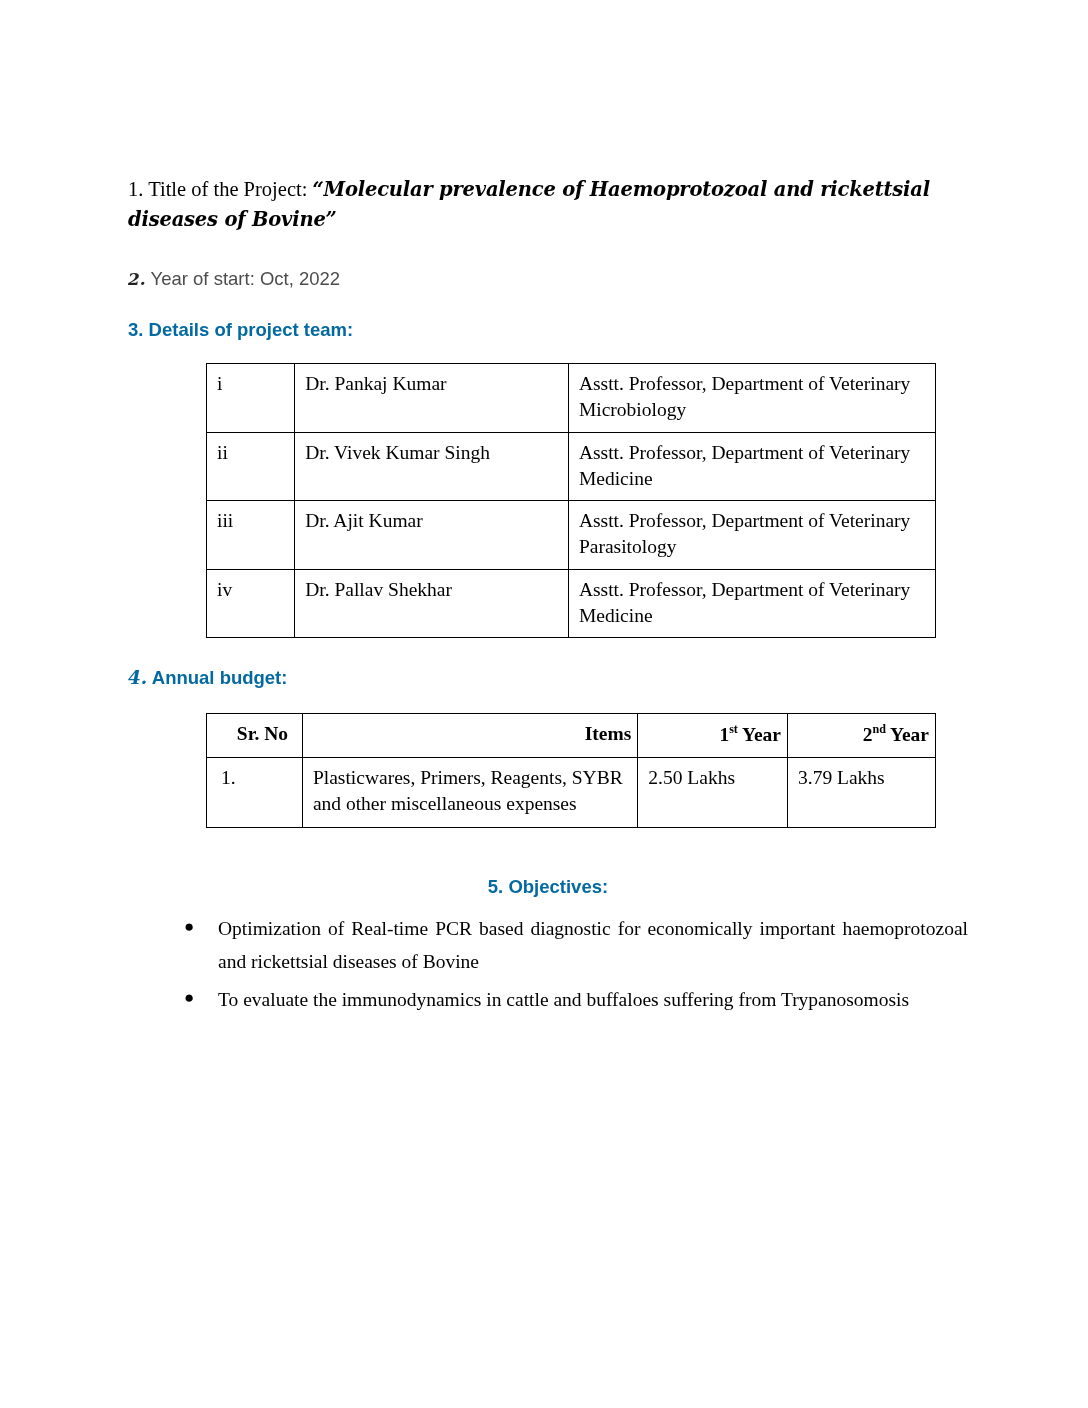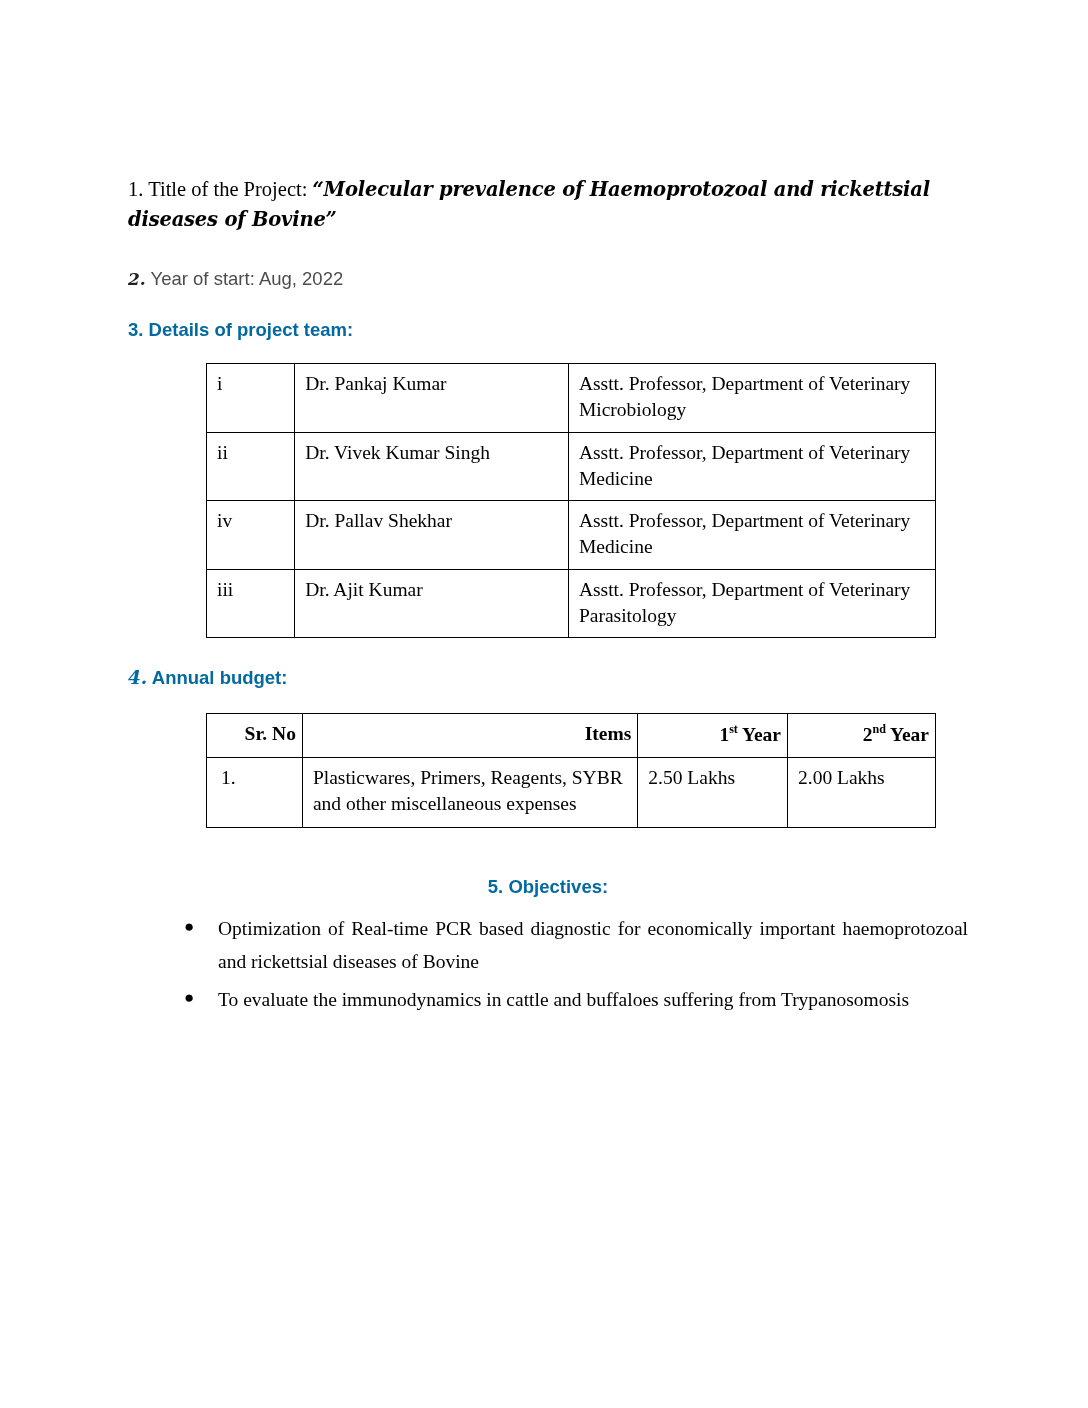--- a/index.html
+++ b/index.html
@@ -118,21 +118,21 @@
     line-height: 1.33;
     vertical-align: top;
   }
   .budget-table th {
     font-weight: bold;
     text-align: right;
     padding: 7px 6px 9px 6px;
   }
   .budget-table th.h-sr {
     width: 74px;
-    text-align: right;
+    text-align: center;
     padding-left: 22px;
   }
   .budget-table th.h-items {
     width: 356px;
   }
   .budget-table th.h-y1 { width: 150px; }
   .budget-table th.h-y2 { width: 148px; }
   .budget-table td {
     padding: 7px 10px 10px 10px;
   }
@@ -177,49 +177,49 @@
   <div class="content">
 
     <p class="sec-title">
       <span class="num">1.</span>
       <span class="label">Title of the Project:</span>
       <span class="project-name">“Molecular prevalence of Haemoprotozoal and rickettsial diseases of Bovine”</span>
     </p>
 
     <p class="sec-year">
       <span class="num">2.</span>
-      <span>Year of start: Aug, 2022</span>
+      <span>Year of start: Oct, 2022</span>
     </p>
 
     <p class="sec-head">
       <span>3.</span>
       <span>Details of project team:</span>
     </p>
 
     <table class="team-table">
       <tbody>
         <tr>
           <td class="c-roman">i</td>
           <td class="c-name">Dr. Pankaj Kumar</td>
           <td class="c-desig">Asstt. Professor, Department of Veterinary Microbiology</td>
         </tr>
         <tr>
           <td class="c-roman">ii</td>
           <td class="c-name">Dr. Vivek Kumar Singh</td>
           <td class="c-desig">Asstt. Professor, Department of Veterinary Medicine</td>
         </tr>
         <tr>
+          <td class="c-roman">iii</td>
+          <td class="c-name">Dr. Ajit Kumar</td>
+          <td class="c-desig">Asstt. Professor, Department of Veterinary Parasitology</td>
+        </tr>
+        <tr>
           <td class="c-roman">iv</td>
           <td class="c-name">Dr. Pallav Shekhar</td>
           <td class="c-desig">Asstt. Professor, Department of Veterinary Medicine</td>
-        </tr>
-        <tr>
-          <td class="c-roman">iii</td>
-          <td class="c-name">Dr. Ajit Kumar</td>
-          <td class="c-desig">Asstt. Professor, Department of Veterinary Parasitology</td>
         </tr>
       </tbody>
     </table>
 
     <p class="sec-head budget">
       <span class="num">4.</span>
       <span>Annual budget:</span>
     </p>
 
     <table class="budget-table">
@@ -229,21 +229,21 @@
           <th class="h-items">Items</th>
           <th class="h-y1"><span>1</span><sup>st</sup><span> Year</span></th>
           <th class="h-y2"><span>2</span><sup>nd</sup><span> Year</span></th>
         </tr>
       </thead>
       <tbody>
         <tr>
           <td class="d-sr">1.</td>
           <td>Plasticwares, Primers, Reagents, SYBR and other miscellaneous expenses</td>
           <td>2.50 Lakhs</td>
-          <td>2.00 Lakhs</td>
+          <td>3.79 Lakhs</td>
         </tr>
       </tbody>
     </table>
 
     <p class="sec-head sec-obj">
       <span>5.</span>
       <span>Objectives:</span>
     </p>
 
     <ul class="objectives">

